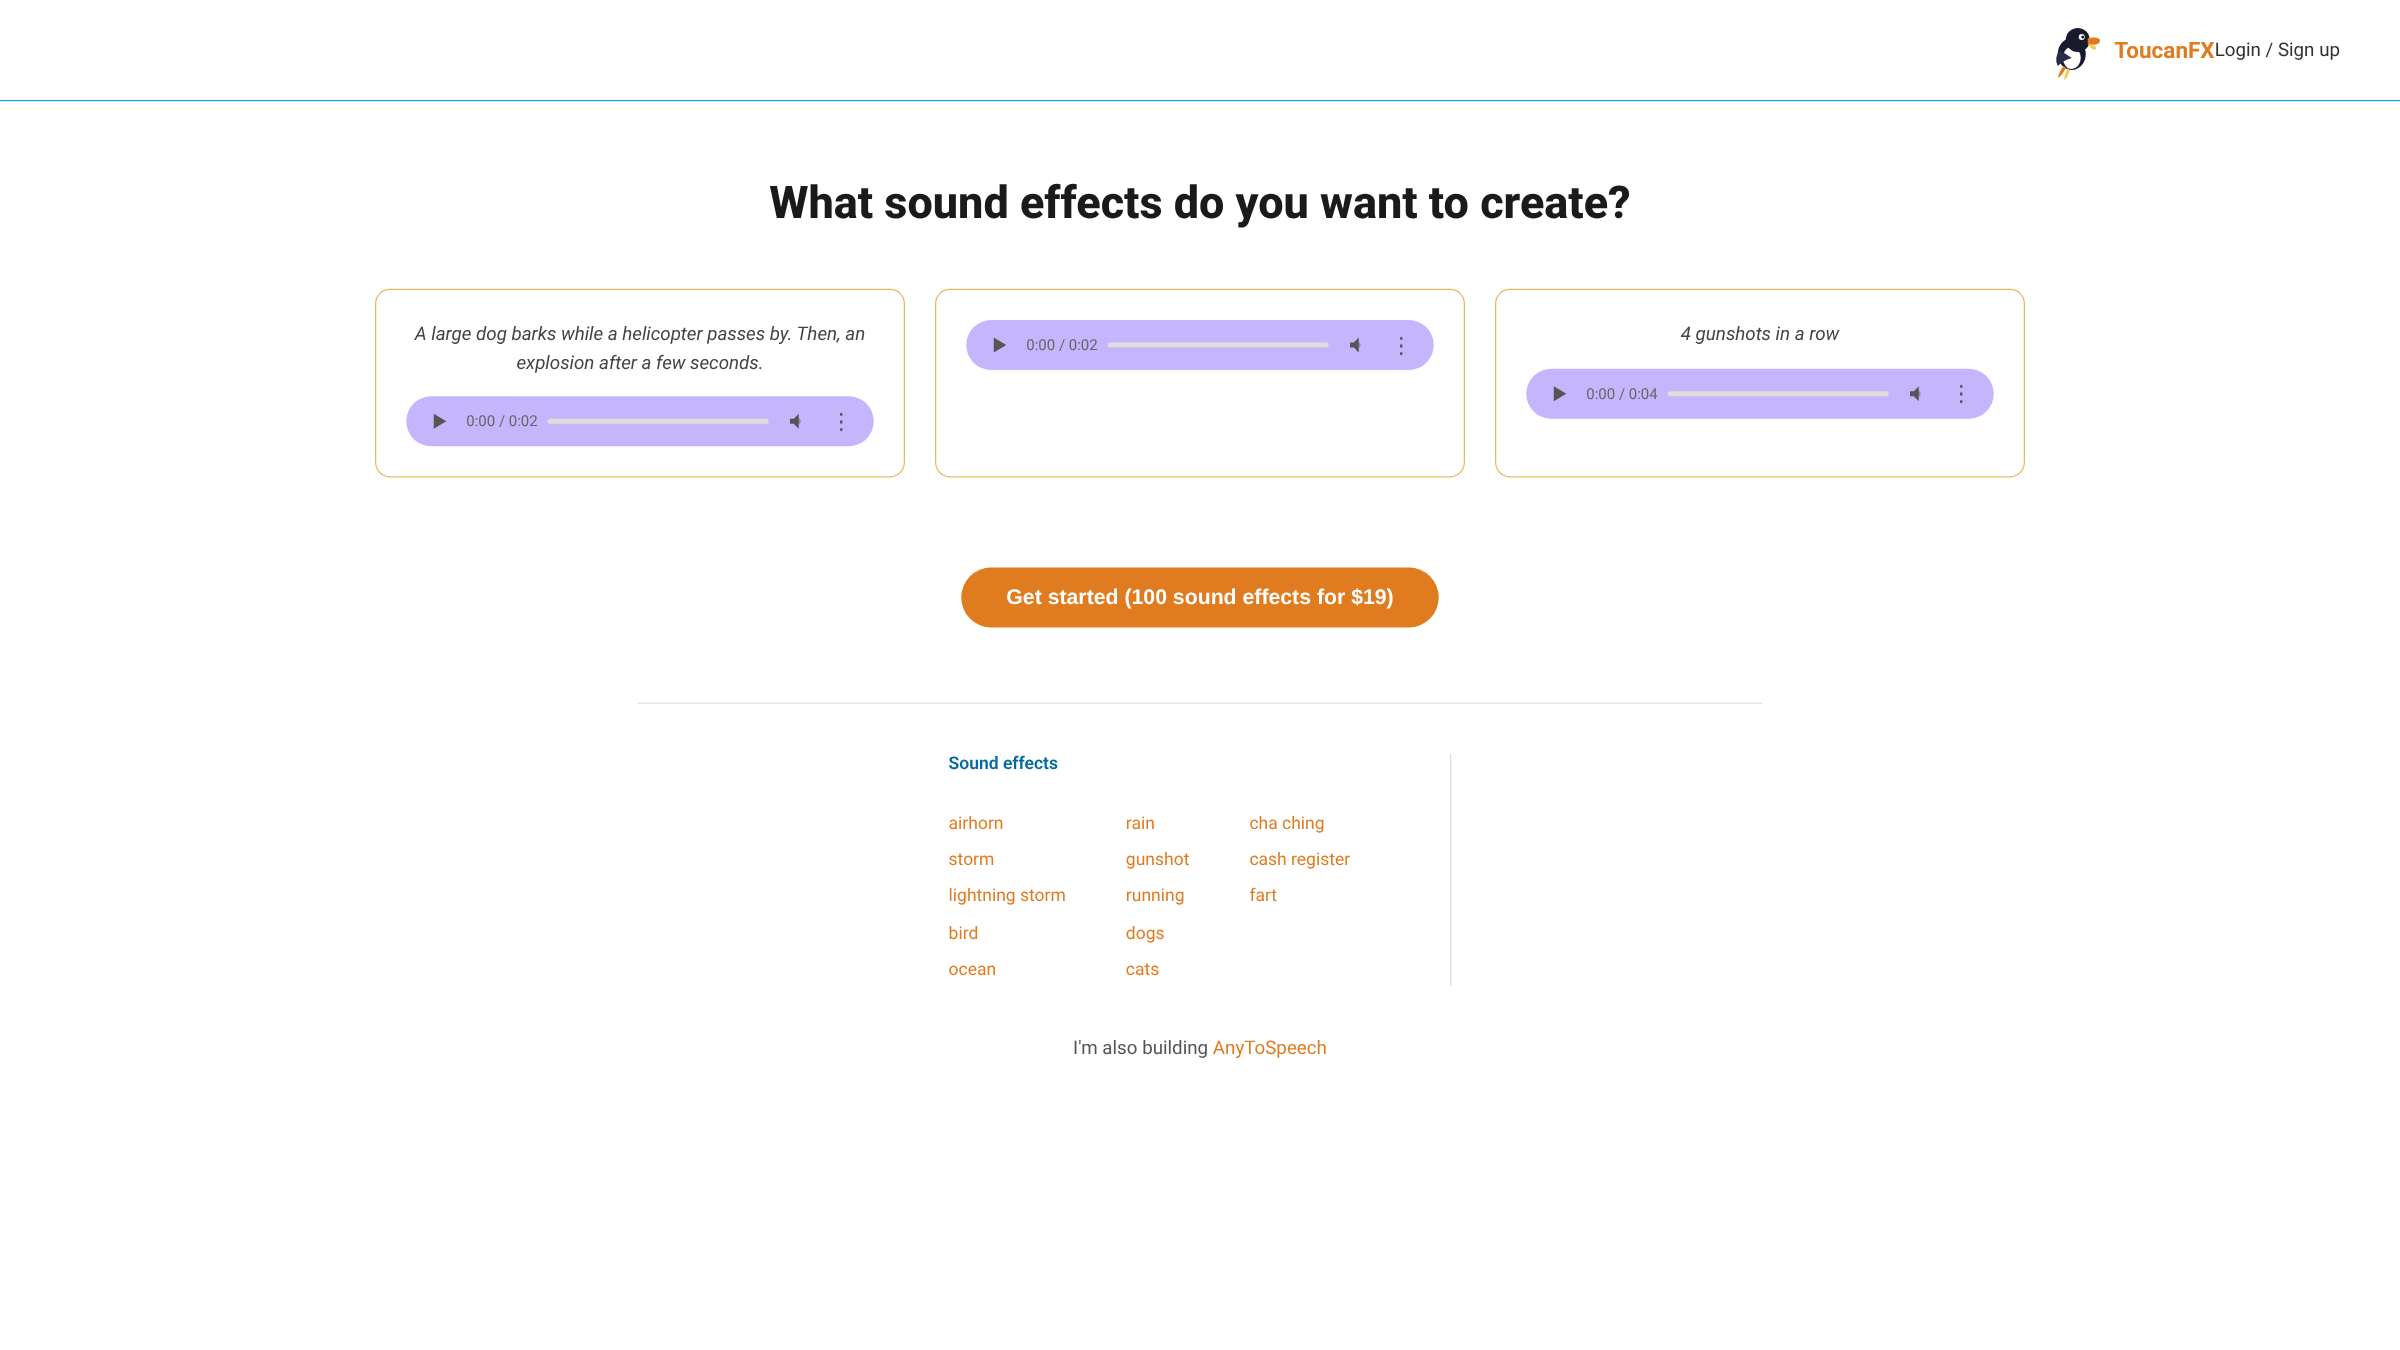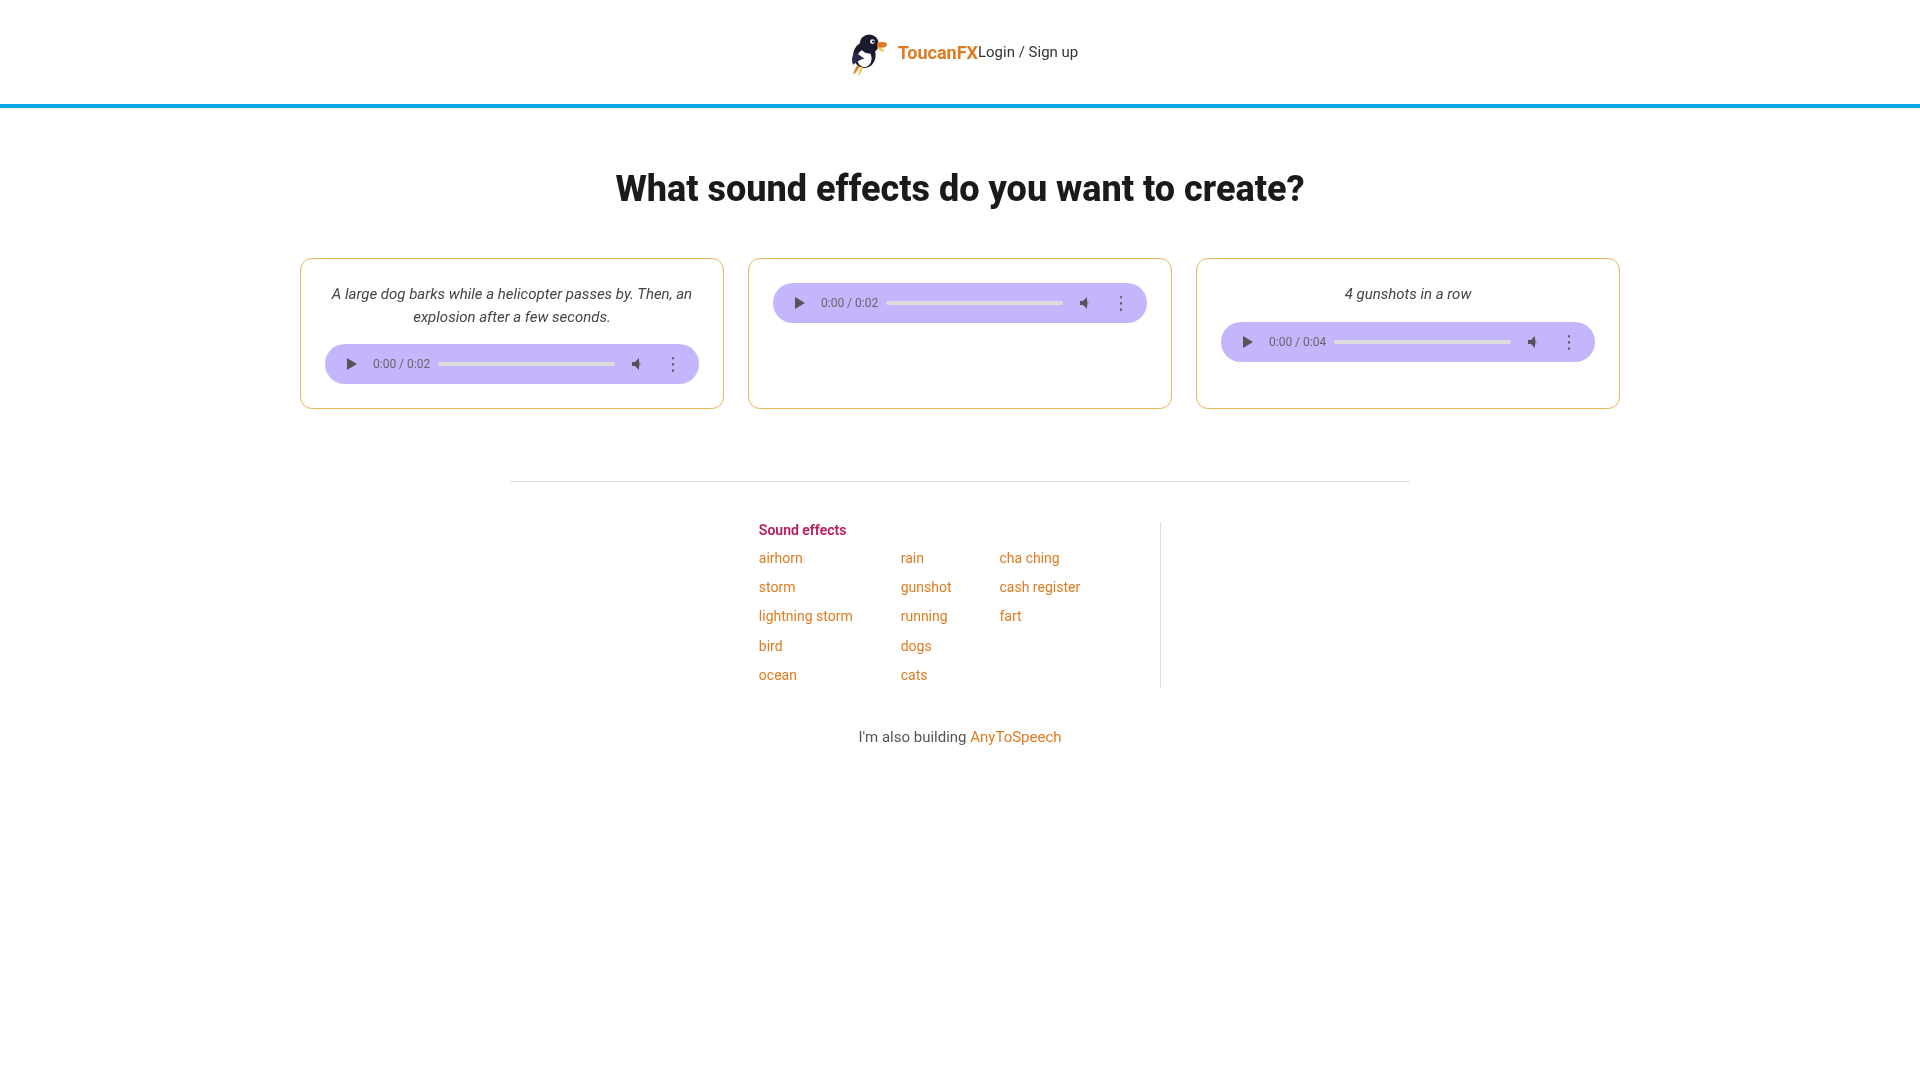--- a/index.html
+++ b/index.html
@@ -13,23 +13,23 @@
       background: #ffffff;
       color: #333;
       width: 1920px;
       min-height: 1080px;
     }
 
     
     .header {
       display: flex;
       align-items: center;
-      justify-content: center;
-      padding: 28px 48px;
-      border-bottom: 4px solid #0ea5e9;
+      justify-content: flex-end;
+      padding: 16px 48px;
+      border-bottom: 1px solid #0ea5e9;
     }
 
     .logo-area {
       display: flex;
       align-items: center;
       gap: 8px;
       text-decoration: none;
     }
 
     .logo-icon {
@@ -208,22 +208,22 @@
 
     .footer-col {
       display: flex;
       flex-direction: column;
       gap: 4px;
     }
 
     .footer-col-title {
       font-size: 14px;
       font-weight: 600;
-      color: #be185d;
-      margin-bottom: 4px;
+      color: #0369a1;
+      margin-bottom: 24px;
     }
 
     .footer-link {
       font-size: 14px;
       color: #e07b20;
       text-decoration: none;
       cursor: pointer;
       line-height: 1.8;
     }
 
@@ -354,20 +354,23 @@
             <path d="M3 6v4h3l4 4V2L6 6H3z"></path>
             <path d="M11.5 8c0-1.1-.6-2-1.5-2.5v5c.9-.5 1.5-1.4 1.5-2.5z" opacity="0.5"></path>
           </svg>
         </button>
         <button class="more-btn">⋮</button>
       </div>
     </div>
 
   </div>
 
+  <div class="cta-section">
+    <button class="cta-button">Get started (100 sound effects for $19)</button>
+  </div>
 
   <hr class="divider">
 
   <div class="footer-section">
 
     <div style="display:flex; flex-direction:column; gap:4px;">
       <span class="footer-col-title">Sound effects</span>
       <div style="display:flex; gap:48px;">
 
         <div class="footer-col">

